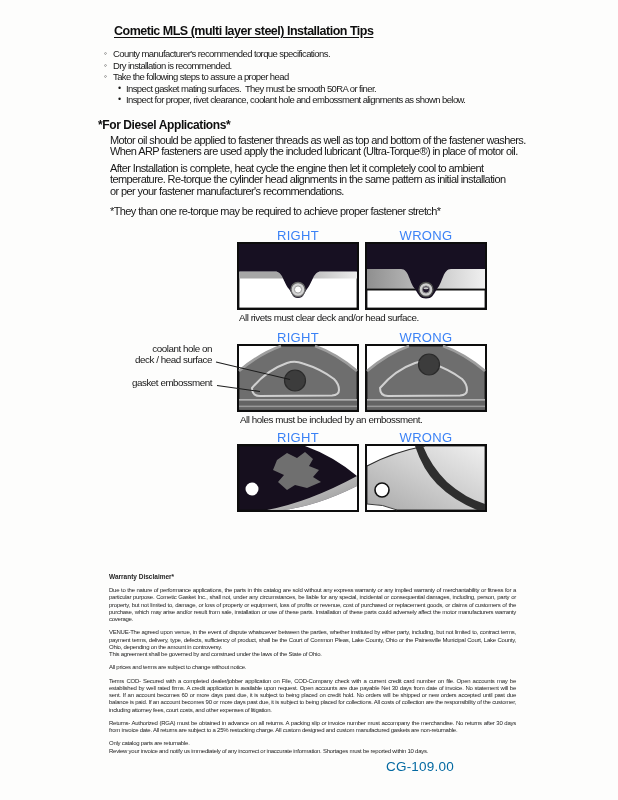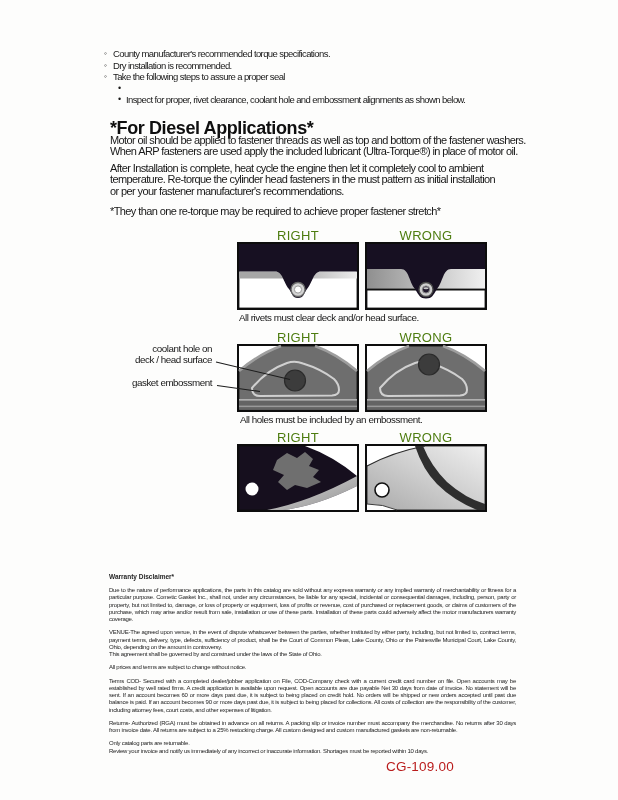--- a/index.html
+++ b/index.html
@@ -15,72 +15,74 @@
   .doc-title{
     left:114px;top:24px;font-size:12.5px;font-weight:bold;letter-spacing:-0.5px;
     text-decoration:underline;text-underline-offset:2px;color:#0f0f0f;
   }
   .bullets{left:104px;top:48px;font-size:9.5px;letter-spacing:-0.6px;line-height:11.5px;color:#181818;}
   .b-row{display:flex;align-items:flex-start;}
   .b-mark{width:9px;flex:0 0 9px;font-size:8.5px;line-height:11.5px;letter-spacing:0;}
   .sub{margin-left:14px;}
   .sub .b-mark{width:8px;flex:0 0 8px;font-size:9px;}
 
-  .diesel-head{left:110px;top:118px;font-size:18px;font-weight:bold;letter-spacing:-0.4px;color:#0f0f0f;}
+  .diesel-head{left:98px;top:118px;font-size:12px;font-weight:bold;letter-spacing:-0.4px;color:#0f0f0f;}
   .para{font-size:11px;letter-spacing:-0.6px;line-height:11.4px;color:#181818;}
   .p1{left:110px;top:135px;}
   .p2{left:110px;top:163px;}
   .p3{left:110px;top:206px;}
 
-  .fig-label{width:122px;text-align:center;font-size:13px;letter-spacing:0.3px;color:#4d7c0f;}
+  .fig-label{width:122px;text-align:center;font-size:13px;letter-spacing:0.3px;color:#3b82f6;}
   .caption{font-size:9.8px;letter-spacing:-0.45px;line-height:10.8px;color:#161616;}
   .fig-svg{display:block;}
 
   .annot{width:212px;left:0;text-align:right;font-size:9.8px;letter-spacing:-0.45px;line-height:10.6px;color:#161616;}
 
   .leader-overlay{left:0;top:0;pointer-events:none;z-index:6;}
 
   .disclaimer{left:109px;top:573px;width:407px;color:#242424;}
   .disc-head{font-size:6.5px;font-weight:bold;letter-spacing:0;margin:0 0 7px 0;}
   .disclaimer p{margin:0 0 6px 0;font-size:6px;letter-spacing:-0.25px;line-height:7.25px;text-align:justify;}
-  .page-code{left:386px;top:759px;font-size:13.5px;letter-spacing:0.2px;color:#b91c1c;}
+  .page-code{left:386px;top:759px;font-size:13.5px;letter-spacing:0.2px;color:#0369a1;}
 </style>
 </head>
 <body>
 
 <div class="page">
 
+  <div class="abs doc-title pre">Cometic MLS (multi layer steel) Installation Tips</div>
 
   <div class="abs bullets">
     <div class="b-row">
       <span class="b-mark">◦</span>
       <span class="pre">County manufacturer's recommended torque specifications.</span>
     </div>
     <div class="b-row">
       <span class="b-mark">◦</span>
       <span class="pre">Dry installation is recommended.</span>
     </div>
     <div class="b-row">
       <span class="b-mark">◦</span>
-      <span class="pre">Take the following steps to assure a proper seal</span>
+      <span class="pre">Take the following steps to assure a proper head</span>
     </div>
     <div class="b-row sub">
       <span class="b-mark">•</span>
+      <span class="pre">Inspect gasket mating surfaces.  They must be smooth 50RA or finer.</span>
     </div>
     <div class="b-row sub">
       <span class="b-mark">•</span>
       <span class="pre">Inspect for proper, rivet clearance, coolant hole and embossment alignments as shown below.</span>
     </div>
   </div>
 
   <div class="abs diesel-head pre">*For Diesel Applications*</div>
   <div class="abs para p1 pre">Motor oil should be applied to fastener threads as well as top and bottom of the fastener washers.
 When ARP fasteners are used apply the included lubricant (Ultra-Torque®) in place of motor oil.</div>
   <div class="abs para p2 pre">After Installation is complete, heat cycle the engine then let it completely cool to ambient
-temperature. Re-torque the cylinder head fasteners in the must pattern as initial installation
+temperature. Re-torque the cylinder head alignments in the same pattern as initial installation
 or per your fastener manufacturer's recommendations.</div>
   <div class="abs para p3 pre">*They than one re-torque may be required to achieve proper fastener stretch*</div>
 
   <div class="abs fig-label" style="left:237px;top:228px;">RIGHT</div>
   <div class="abs fig-label" style="left:365px;top:228px;">WRONG</div>
 
   <svg class="abs fig-svg" style="left:237px;top:242px;" width="122" height="68" viewBox="0 0 122 68">
     <defs>
       <linearGradient id="f1g" x1="0" y1="0" x2="1" y2="0">
         <stop offset="0" stop-color="#b9b9b9"></stop>

